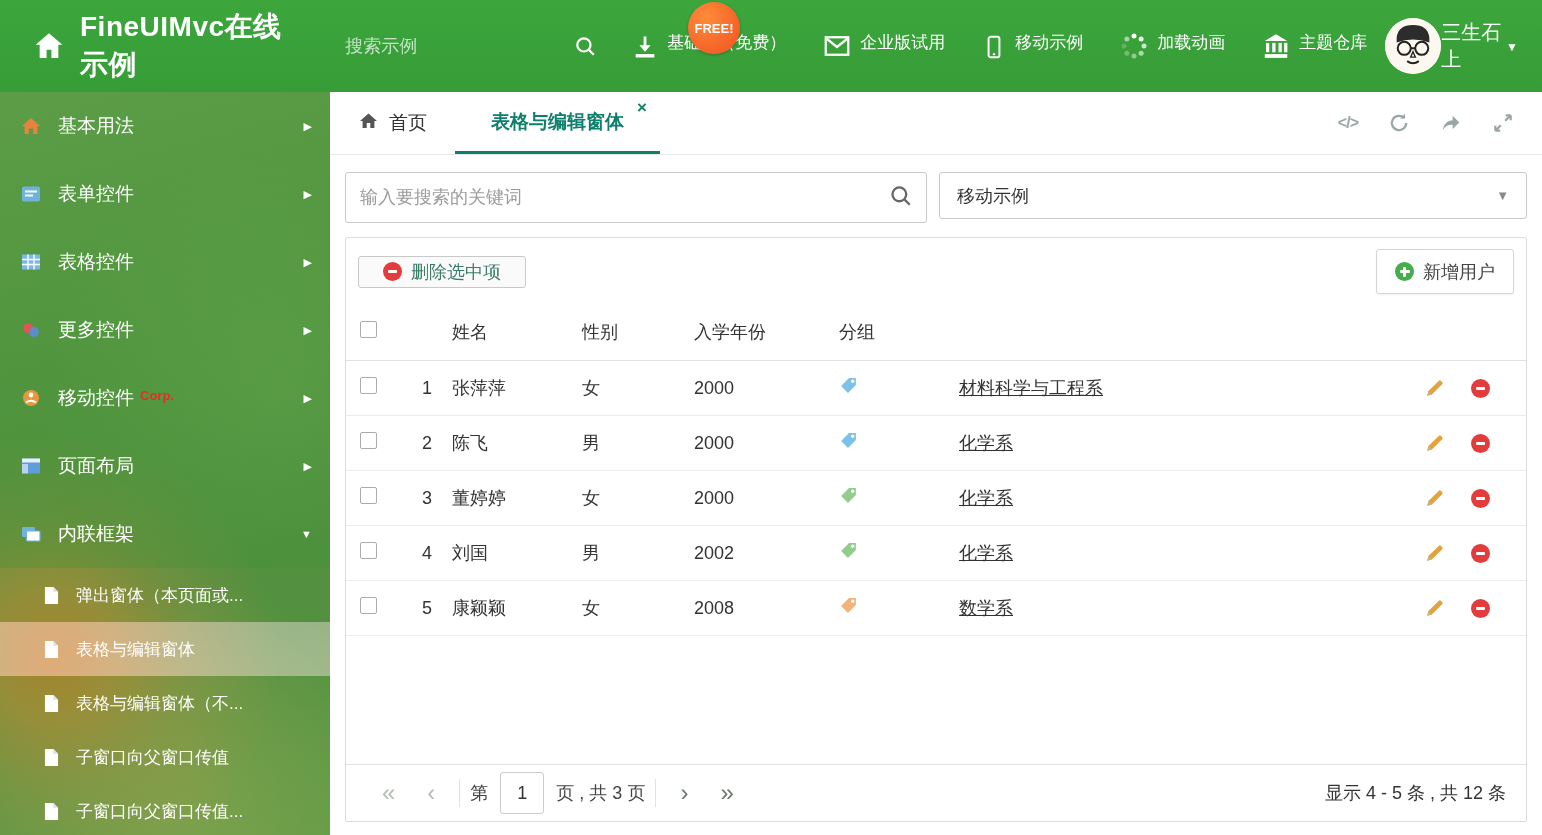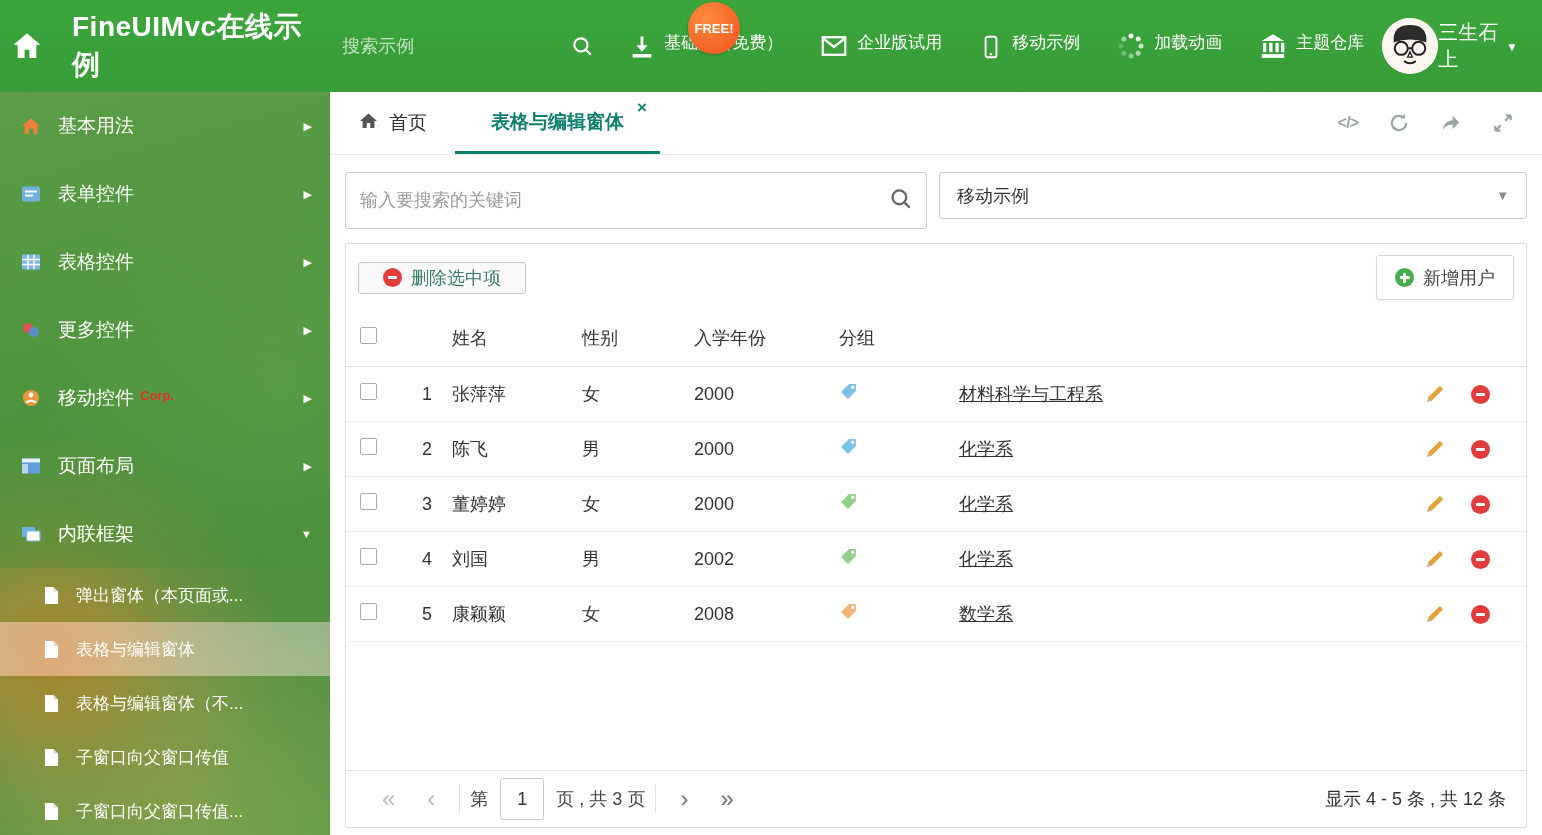--- a/index.html
+++ b/index.html
@@ -1,21 +1,21 @@
 <!DOCTYPE html>
 <html><head>
 <meta charset="utf-8">
 <style>
 *{box-sizing:border-box;margin:0;padding:0}
 html,body{width:1542px;height:835px}
 body{font-family:"Liberation Sans","DejaVu Sans",sans-serif;overflow:hidden;background:#fff;position:relative}
 
 
 .app-header{position:absolute;left:0;top:0;width:1542px;height:92px;background:linear-gradient(#3ca63c,#379c37);display:flex;align-items:center;color:#fff;z-index:10}
-.logo{display:flex;align-items:center;gap:28px;padding-left:10px;cursor:pointer}
+.logo{display:flex;align-items:center;gap:14px;padding-left:32px;cursor:pointer}
 .logo-icon svg{display:block}
 .logo-text{font-size:28px;font-weight:700;letter-spacing:.5px}
 .header-search{display:flex;align-items:center;margin-left:38px;width:210px}
 .header-search input{flex:1;background:transparent;border:0;outline:0;color:#fff;font-size:18px;font-family:Liberation Serif, serif}
 .header-search input::placeholder{color:rgba(255,255,255,.7)}
 .hsearch-icon{margin-left:6px;display:flex}
 #header-nav{display:flex;margin-left:58px;position:relative}
 .hnav-item{display:flex;flex-direction:row;align-items:flex-start;justify-content:center;gap:8px;padding:0 18px;min-width:104px;color:#fff;cursor:pointer}
 .hnav-icon{height:30px;display:flex;align-items:flex-end}
 .hnav-label{font-size:17px;white-space:nowrap}
@@ -45,21 +45,21 @@
 .main{position:absolute;left:330px;top:92px;width:1212px;height:743px;background:#fff}
 .tabbar{height:63px;display:flex;align-items:stretch;border-bottom:1px solid #e8e8e8;background:#fff}
 .tab-home{display:flex;align-items:center;gap:10px;padding:0 28px;font-size:19px;color:#333;cursor:pointer}
 .tab-active{position:relative;display:flex;align-items:center;justify-content:center;min-width:205px;color:#0e7e6d;font-weight:700;font-size:19px;border-bottom:3px solid #0e7e6d;cursor:pointer}
 .tab-close{position:absolute;top:6px;right:13px;font-size:17px;color:#0e7e6d;font-weight:700;cursor:pointer}
 .tab-tools{margin-left:auto;display:flex;align-items:center;gap:30px;padding-right:28px}
 .tool-ic{display:flex;align-items:center;cursor:pointer}
 .code-icon{font-size:16px;color:#9aa5a5;font-weight:700;letter-spacing:-1px}
 
 .filter-row{display:flex;gap:12px;padding:17px 15px 0}
-.search-box{flex:1;height:57px;border:1px solid #c9c9c9;border-radius:3px;display:flex;align-items:center;padding:0 14px;background:#fff}
+.search-box{flex:1;height:51px;border:1px solid #c9c9c9;border-radius:3px;display:flex;align-items:center;padding:0 14px;background:#fff}
 .search-box input{flex:1;border:0;outline:0;font-size:18px;color:#333;font-family:inherit}
 .search-box input::placeholder{color:#9b9b9b}
 .select-box{flex:1;height:47px;border:1px solid #c9c9c9;border-radius:3px;display:flex;align-items:center;justify-content:space-between;padding:0 17px;font-size:18px;color:#333;cursor:pointer}
 .caret{color:#8a8a8a;font-size:13px}
 
 .grid-panel{margin:14px 15px 0;border:1px solid #dcdcdc;height:585px;display:flex;flex-direction:column;border-radius:2px;background:#fff}
 .grid-toolbar{display:flex;align-items:center;justify-content:space-between;padding:11px 12px 10px}
 .btn{display:flex;align-items:center;gap:9px;border-radius:3px;font-size:18px;cursor:pointer;font-family:inherit}
 .btn-delete{height:32px;padding:0 24px;border:1px solid #c9c9c9;background:#fafafa;color:#3b7d69}
 .btn-add{height:45px;padding:0 18px;border:1px solid #d5d5d5;background:#fff;color:#444;box-shadow:0 1px 2px rgba(0,0,0,.06)}

